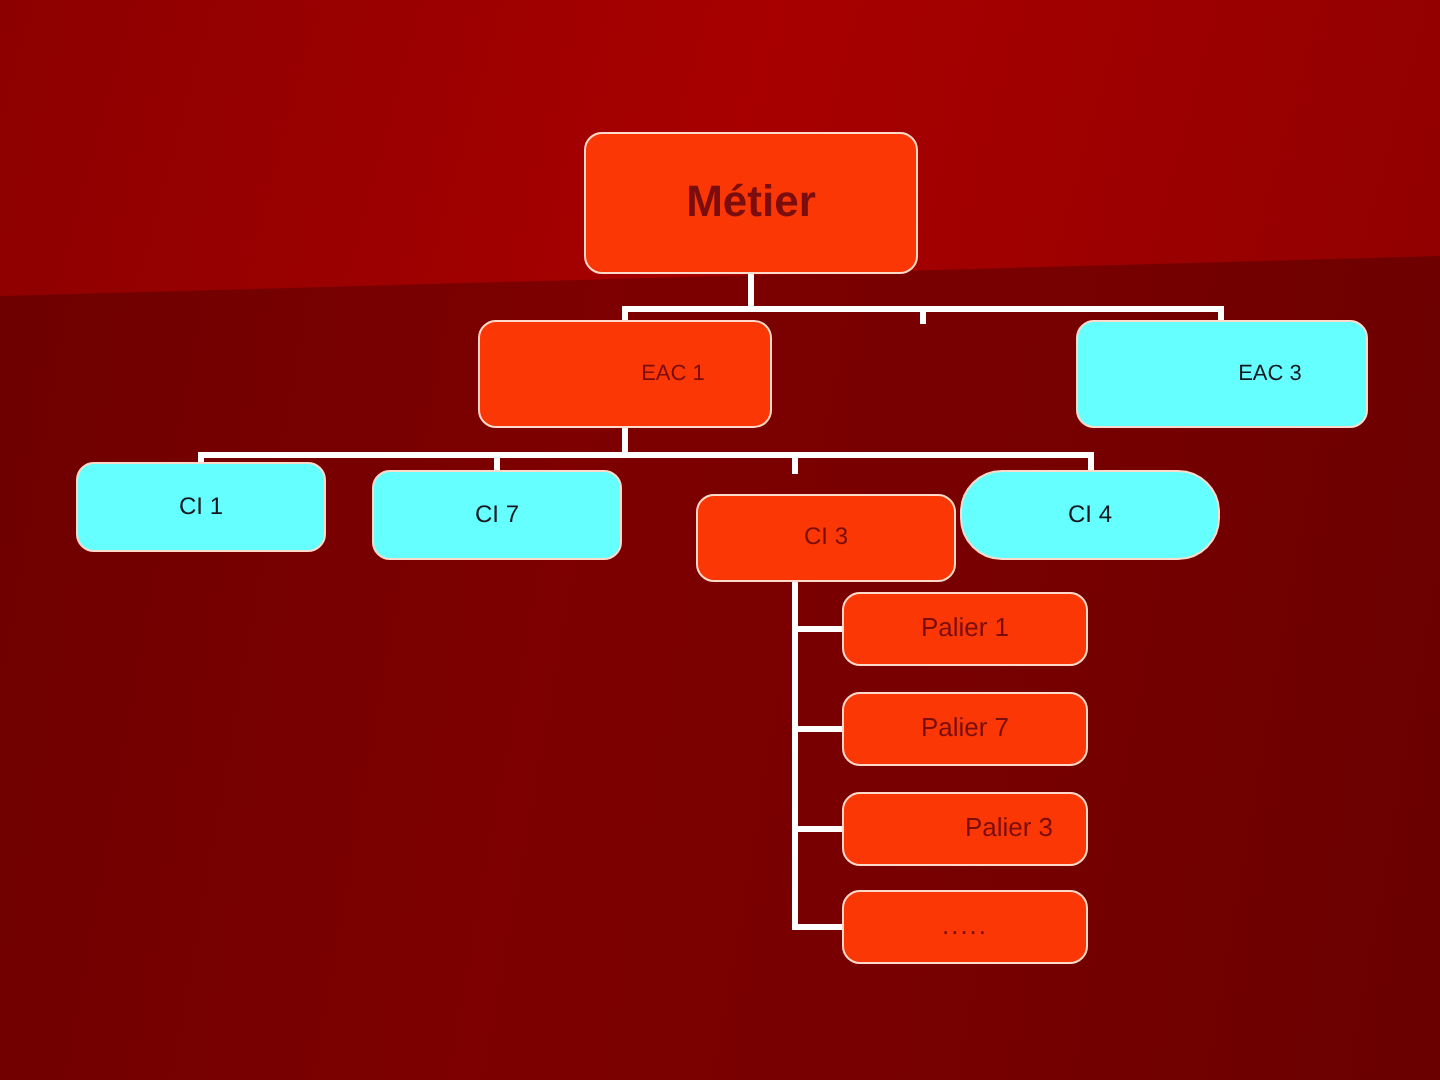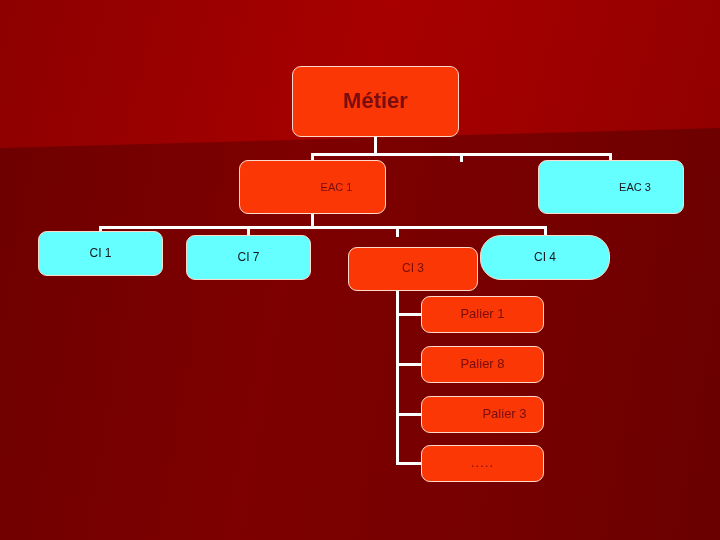--- a/index.html
+++ b/index.html
@@ -130,21 +130,21 @@
     <span class="lbl">CI 3</span>
   </div>
   <div class="node cyan ci" id="n-ci4">
     <span class="lbl">CI 4</span>
   </div>
 
   <div class="node orange palier" id="n-p1">
     <span class="lbl">Palier 1</span>
   </div>
   <div class="node orange palier" id="n-p2">
-    <span class="lbl">Palier 8</span>
+    <span class="lbl">Palier 7</span>
   </div>
   <div class="node orange palier" id="n-p3">
     <span class="lbl">Palier 3</span>
   </div>
   <div class="node orange palier" id="n-p4">
     <span class="lbl">.....</span>
   </div>
 
 </div>
 

